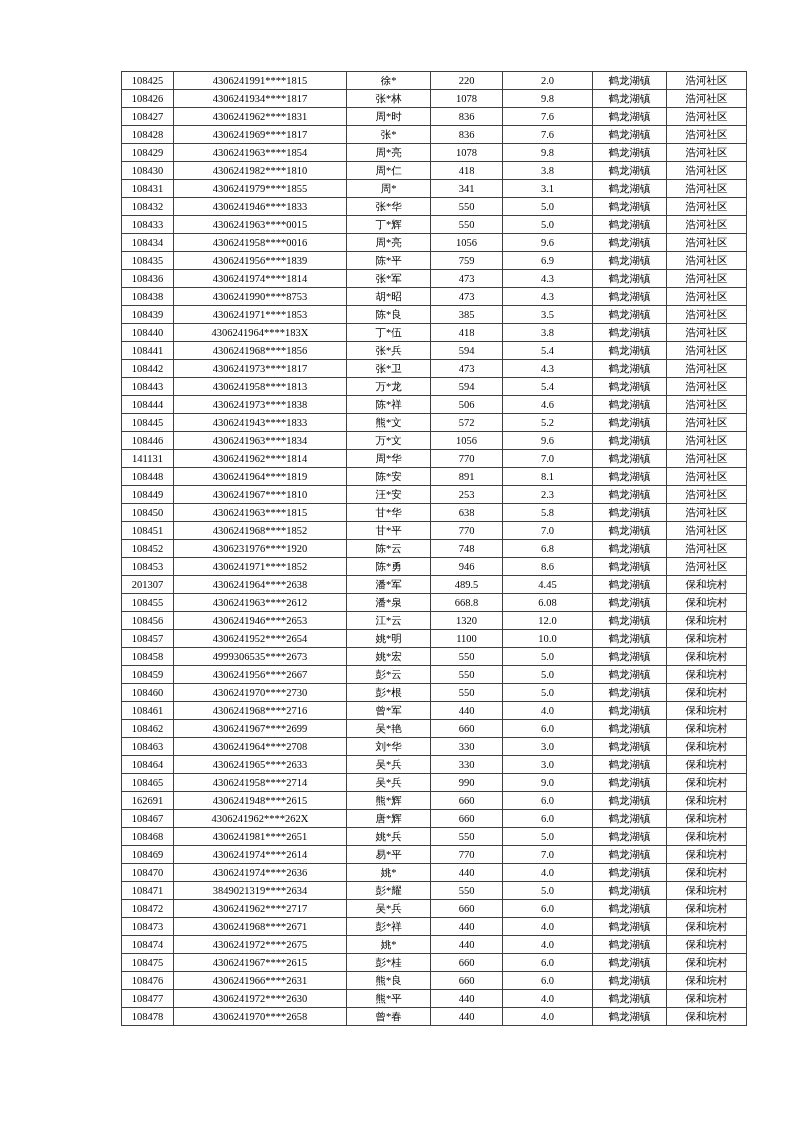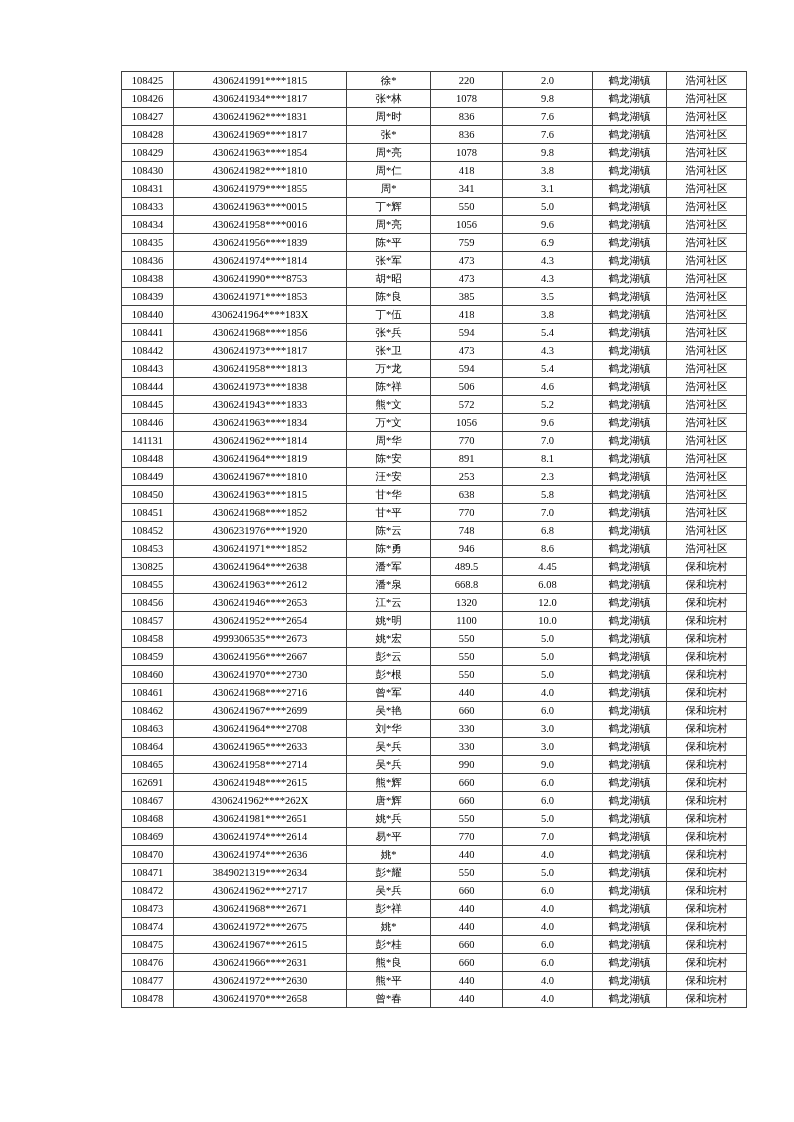--- a/index.html
+++ b/index.html
@@ -121,20 +121,29 @@
         <tr>
           <td>108431</td>
           <td>4306241979****1855</td>
           <td>周*</td>
           <td>341</td>
           <td>3.1</td>
           <td>鹤龙湖镇</td>
           <td>浩河社区</td>
         </tr>
         <tr>
+          <td>108432</td>
+          <td>4306241946****1833</td>
+          <td>张*华</td>
+          <td>550</td>
+          <td>5.0</td>
+          <td>鹤龙湖镇</td>
+          <td>浩河社区</td>
+        </tr>
+        <tr>
           <td>108433</td>
           <td>4306241963****0015</td>
           <td>丁*辉</td>
           <td>550</td>
           <td>5.0</td>
           <td>鹤龙湖镇</td>
           <td>浩河社区</td>
         </tr>
         <tr>
           <td>108434</td>
@@ -301,21 +310,21 @@
         <tr>
           <td>108453</td>
           <td>4306241971****1852</td>
           <td>陈*勇</td>
           <td>946</td>
           <td>8.6</td>
           <td>鹤龙湖镇</td>
           <td>浩河社区</td>
         </tr>
         <tr>
-          <td>130825</td>
+          <td>201307</td>
           <td>4306241964****2638</td>
           <td>潘*军</td>
           <td>489.5</td>
           <td>4.45</td>
           <td>鹤龙湖镇</td>
           <td>保和垸村</td>
         </tr>
         <tr>
           <td>108455</td>
           <td>4306241963****2612</td>

